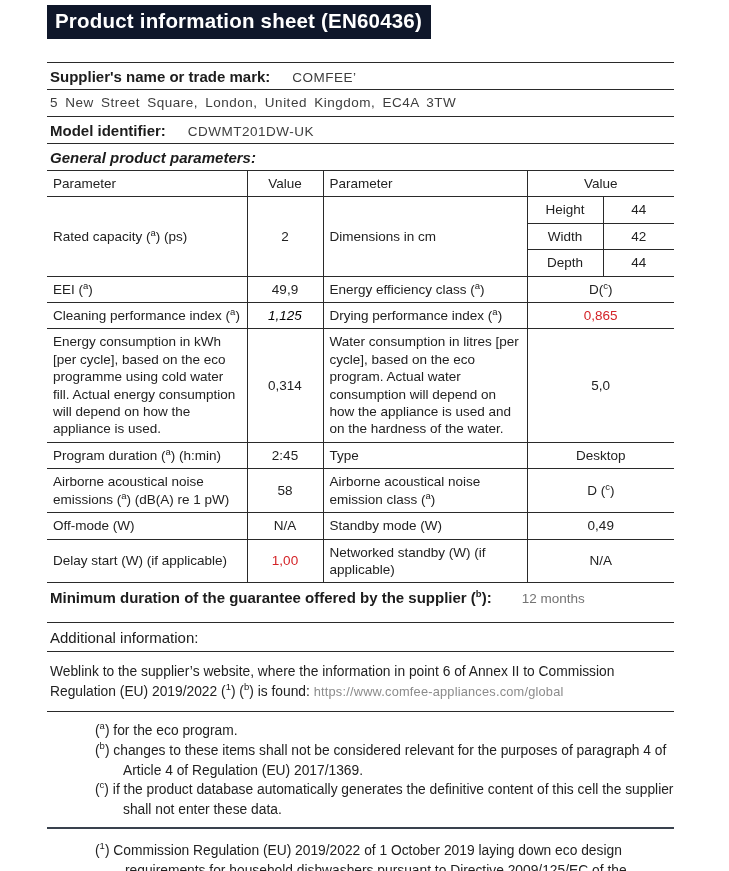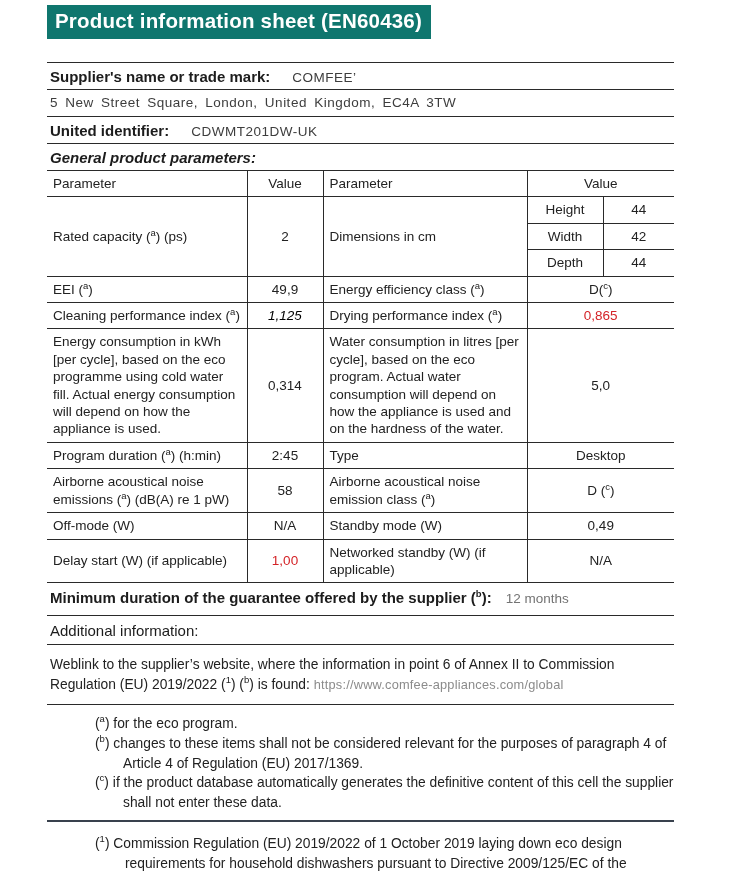--- a/index.html
+++ b/index.html
@@ -8,21 +8,21 @@
     width: 729px; height: 871px;
     font-family: "Liberation Sans", "DejaVu Sans", sans-serif;
     color: #1c1c1c;
     overflow: hidden;
   }
   .page { padding: 5px 55px 0 47px; }
 
   
   .title-bar {
     display: inline-block;
-    background: #0f766e;
+    background: #0f172a;
     color: #ffffff;
     font-size: 20.5px;
     font-weight: bold;
     padding: 4px 9px 6px 8px;
     letter-spacing: 0.2px;
     margin-bottom: 23px;
   }
 
   
   .info-row {
@@ -67,22 +67,22 @@
   }
   table.params tr td:first-child { border-left: none; }
   table.params tr td:last-child { border-right: none; }
   td.c { text-align: center; }
   td.head { font-size: 13.5px; }
   .red { color: #d42327; }
   sup { font-size: 9.5px; line-height: 0; }
 
   
   .guarantee-row {
-    display: flex; align-items: baseline; gap: 14px;
-    padding: 6px 0 9px 3px;
+    display: flex; align-items: baseline; gap: 30px;
+    padding: 6px 0 16px 3px;
     border-bottom: 1.5px solid #2a2a2a;
     min-height: 28px;
   }
   .guarantee-label { font-size: 15px; font-weight: bold; white-space: nowrap; }
   .guarantee-value { font-size: 13.5px; color: #737373; }
 
   .additional-heading {
     padding: 6px 0 5px 3px;
     font-size: 15px; font-weight: normal;
     border-bottom: 1.5px solid #2a2a2a;
@@ -121,21 +121,21 @@
 
   
   <div class="info-row">
     <span class="info-label">Supplier's name or trade mark:</span>
     <span class="info-value">COMFEE’</span>
   </div>
   <div class="info-row">
     <span class="info-value">5 New Street Square,  London,  United Kingdom,  EC4A 3TW</span>
   </div>
   <div class="info-row">
-    <span class="info-label">United identifier:</span>
+    <span class="info-label">Model identifier:</span>
     <span class="info-value">CDWMT201DW-UK</span>
   </div>
 
   <div class="section-heading">General product parameters:</div>
 
   
   <table class="params">
     <colgroup>
       <col style="width:200px">
         <col style="width:76px">

